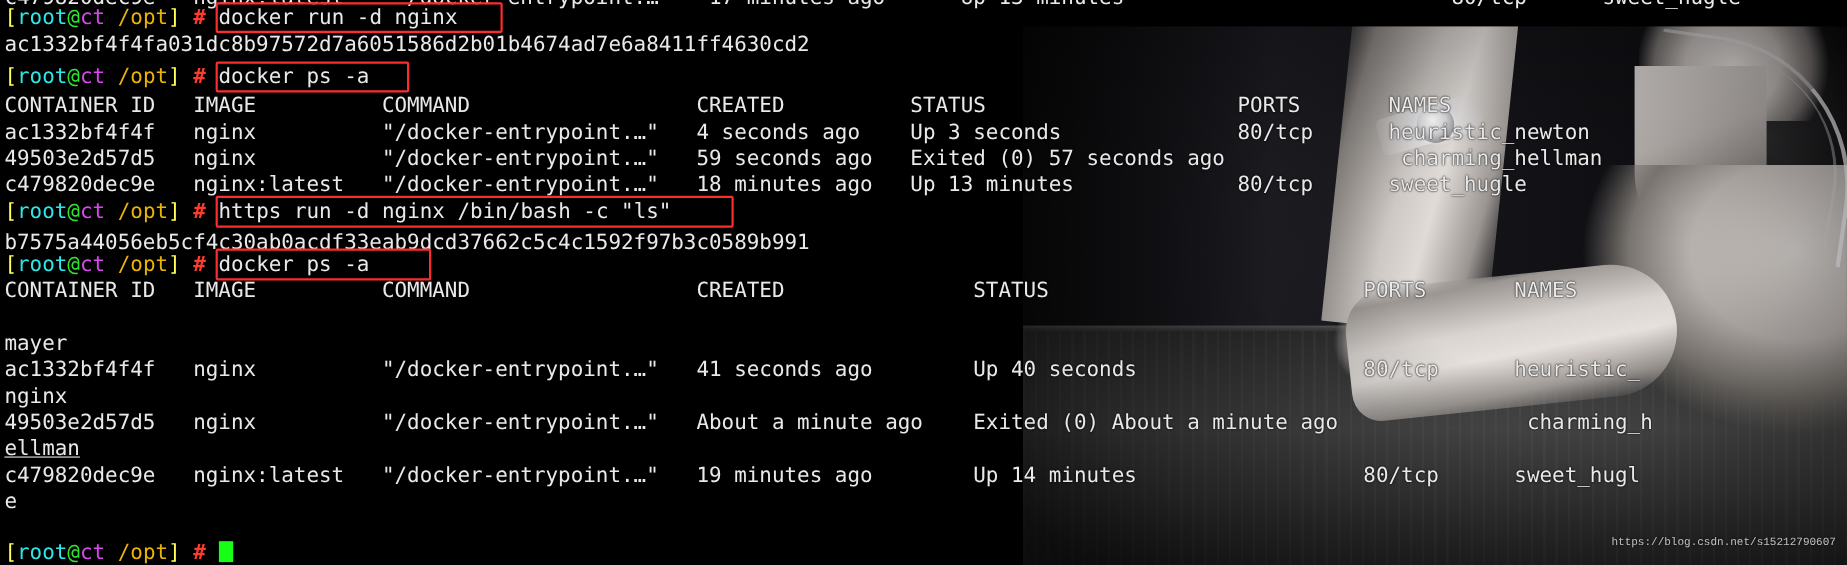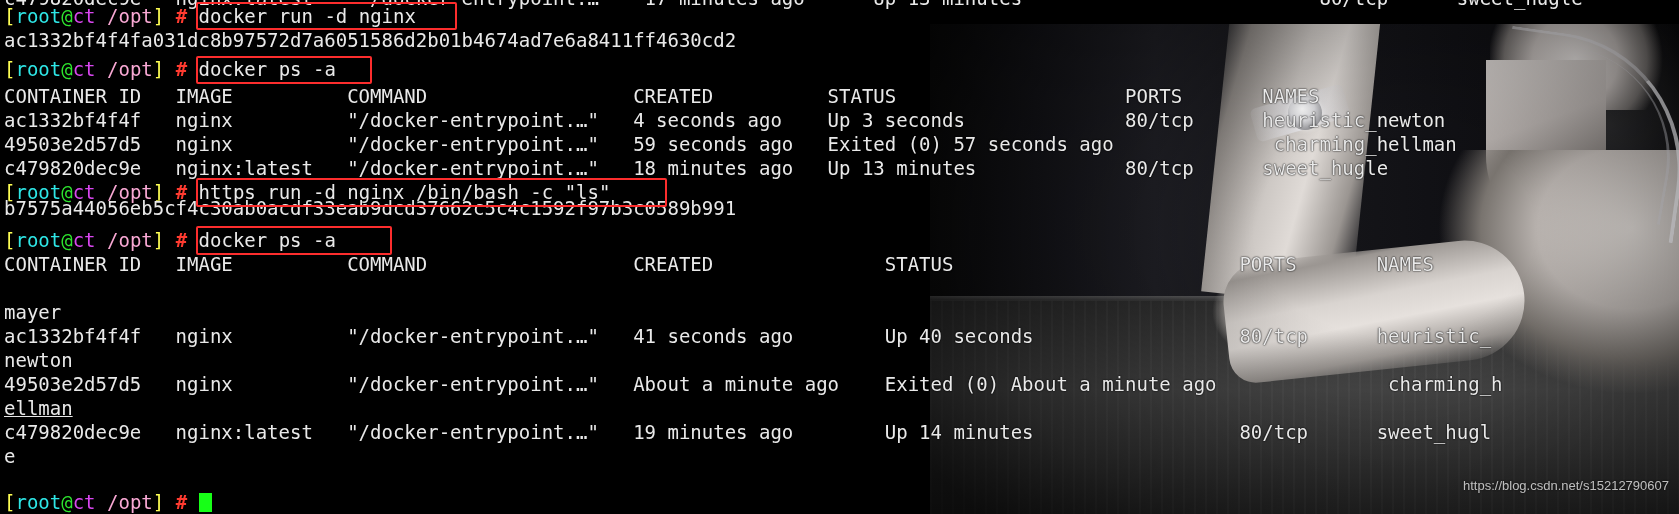--- a/index.html
+++ b/index.html
@@ -107,33 +107,33 @@
     font-size:19px;line-height:24.5px;
     color:#e6e6e6;letter-spacing:0;
     white-space:pre;
     text-shadow:0 0 1px rgba(0,0,0,.9),0 0 2px rgba(0,0,0,.8);
   }
   .row{position:absolute;left:4px;height:24.5px;white-space:pre;}
   .brk{color:#ffff54;}
   .usr{color:#2ee6e6;}
   .at{color:#2ee62e;}
   .host{color:#d946ef;}
-  .pwd{color:#f9a8d4;}
+  .pwd{color:#eab308;}
   .hash{color:#ff3b30;font-weight:bold;}
   .out{color:#e9e9e9;}
   .cursor{display:inline-block;width:13px;height:19px;background:#17ff17;vertical-align:-3px;}
 
   
   .hl{position:absolute;z-index:4;border:2.5px solid #fc2d2d;border-radius:2px;pointer-events:none;}
 
   
   #watermark{
-    position:absolute;z-index:5;right:10px;top:478px;
-    font-family:Liberation Sans, sans-serif;
-    font-size:13px;color:rgba(228,228,228,.82);
+    position:absolute;z-index:5;right:10px;top:488px;
+    font-family:Liberation Mono, monospace;
+    font-size:10px;color:rgba(228,228,228,.82);
     text-shadow:0 0 2px rgba(0,0,0,.8);
   }
 </style>
 </head>
 <body>
 
 <div id="wallpaper">
   <div class="wp-layer" id="wp-backdrop"></div>
   <div class="wp-layer" id="wp-floor"></div>
   <div class="wp-layer" id="wp-floor-edge"></div>
@@ -172,30 +172,30 @@
   
   <div class="row" style="top:84px;"><span class="out">CONTAINER ID   IMAGE          COMMAND                  CREATED          STATUS                    PORTS       NAMES</span></div>
   <div class="row" style="top:108px;"><span class="out">ac1332bf4f4f   nginx          "/docker-entrypoint.…"   4 seconds ago    Up 3 seconds              80/tcp      heuristic_newton</span></div>
   <div class="row" style="top:132px;"><span class="out">49503e2d57d5   nginx          "/docker-entrypoint.…"   59 seconds ago   Exited (0) 57 seconds ago              charming_hellman</span></div>
   <div class="row" style="top:156px;"><span class="out">c479820dec9e   nginx:latest   "/docker-entrypoint.…"   18 minutes ago   Up 13 minutes             80/tcp      sweet_hugle</span></div>
 
   
   <div class="row" style="top:180px;"><span class="brk">[</span><span class="usr">root</span><span class="at">@</span><span class="host">ct</span><span class="out"> </span><span class="pwd">/opt</span><span class="brk">]</span><span class="out"> </span><span class="hash">#</span><span class="out"> </span><span class="out">https run -d nginx /bin/bash -c "ls"</span></div>
 
   
-  <div class="row" style="top:196px;"><span class="out">b7575a44056eb5cf4c30ab0acdf33eab9dcd37662c5c4c1592f97b3c0589b991</span></div>
+  <div class="row" style="top:208px;"><span class="out">b7575a44056eb5cf4c30ab0acdf33eab9dcd37662c5c4c1592f97b3c0589b991</span></div>
 
   
   <div class="row" style="top:228px;"><span class="brk">[</span><span class="usr">root</span><span class="at">@</span><span class="host">ct</span><span class="out"> </span><span class="pwd">/opt</span><span class="brk">]</span><span class="out"> </span><span class="hash">#</span><span class="out"> </span><span class="out">docker ps -a</span></div>
 
   
   <div class="row" style="top:252px;"><span class="out">CONTAINER ID   IMAGE          COMMAND                  CREATED               STATUS                         PORTS       NAMES</span></div>
   <div class="row" style="top:300px;"><span class="out">mayer</span></div>
   <div class="row" style="top:324px;"><span class="out">ac1332bf4f4f   nginx          "/docker-entrypoint.…"   41 seconds ago        Up 40 seconds                  80/tcp      heuristic_</span></div>
-  <div class="row" style="top:348px;"><span class="out">newton</span></div>
+  <div class="row" style="top:348px;"><span class="out">nginx</span></div>
   <div class="row" style="top:372px;"><span class="out">49503e2d57d5   nginx          "/docker-entrypoint.…"   About a minute ago    Exited (0) About a minute ago               charming_h</span></div>
   <div class="row" style="top:396px;text-decoration:underline;"><span class="out">ellman</span></div>
   <div class="row" style="top:420px;"><span class="out">c479820dec9e   nginx:latest   "/docker-entrypoint.…"   19 minutes ago        Up 14 minutes                  80/tcp      sweet_hugl</span></div>
   <div class="row" style="top:444px;"><span class="out">e</span></div>
 
   
   <div class="row" style="top:490px;"><span class="brk">[</span><span class="usr">root</span><span class="at">@</span><span class="host">ct</span><span class="out"> </span><span class="pwd">/opt</span><span class="brk">]</span><span class="out"> </span><span class="hash">#</span><span class="out"> </span><span class="cursor"></span></div>
 </div>
 
 <div class="hl" id="hl0" style="left: 196px; top: 2px; width: 257px; height: 24px;"></div>

